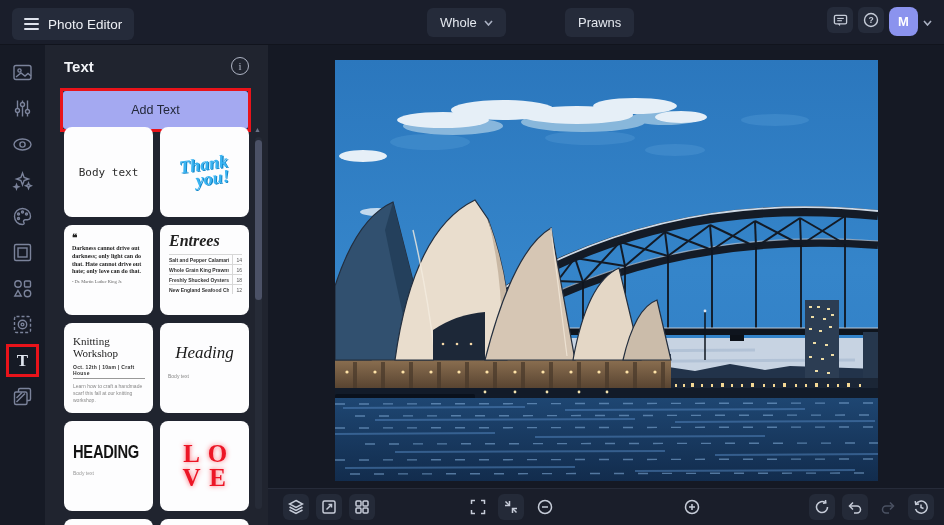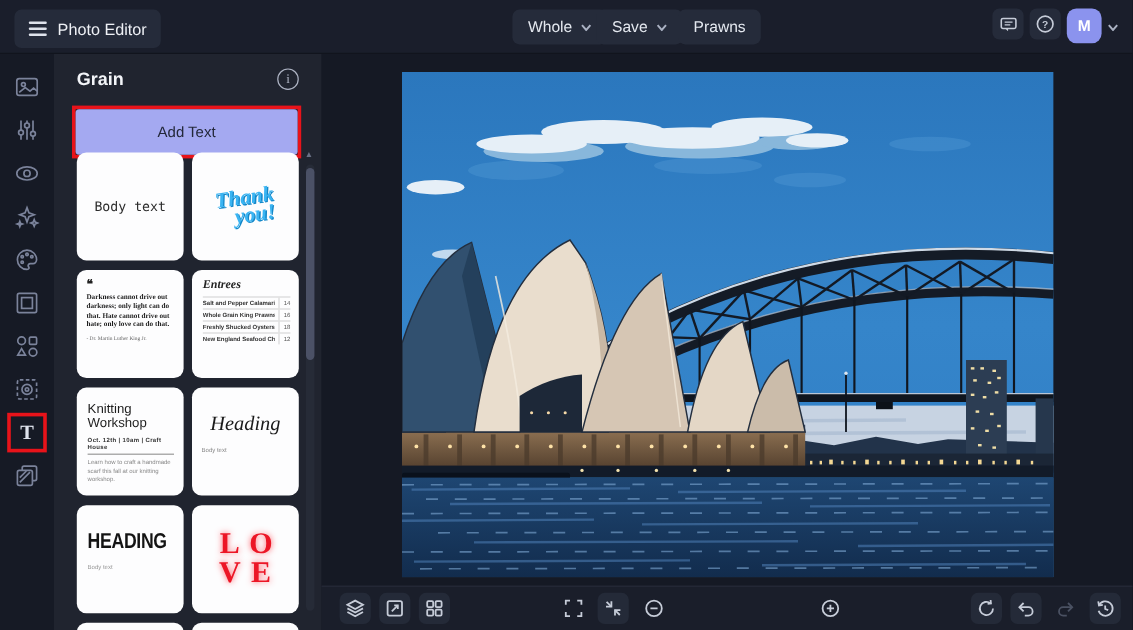--- a/index.html
+++ b/index.html
@@ -55,27 +55,27 @@
            font-family:"Liberation Serif",serif;font-style:italic;font-weight:bold;font-size:18px;
            color:#3ab4f2;transform:rotate(-8deg);line-height:.85;
            text-shadow:1px 1px 0 #1487c8;}
   .c-thank .l2{margin-left:14px;}
   .c-quote{padding:8px 8px 0 8px;font-family:"Liberation Serif",serif;}
   .c-quote .mark{font-size:10px;font-weight:bold;line-height:1;}
   .c-quote .q{font-size:6px;font-weight:bold;color:#1d1d1d;line-height:1.3;margin-top:2px;}
   .c-quote .attr{font-size:4.5px;color:#666;margin-top:3px;}
   .c-menu{padding:7px 7px 0 9px;}
   .c-menu .mtitle{font-family:"Liberation Serif",serif;font-style:italic;font-weight:bold;
-                  font-size:10px;margin-bottom:4px;}
+                  font-size:16px;margin-bottom:4px;}
   .c-menu .mrow{display:flex;align-items:center;border-top:1px solid #d7d7d7;height:10px;}
   .c-menu .mname{flex:1;font-size:5px;font-weight:bold;color:#333;white-space:nowrap;overflow:hidden;}
   .c-menu .mprice{font-size:5px;color:#555;border-left:1px solid #d7d7d7;padding-left:3px;
                   margin-left:3px;height:100%;display:flex;align-items:center;}
   .c-knit{padding:12px 8px 0 9px;}
-  .c-knit .ktitle{font-family:Liberation Sans, sans-serif;font-size:11px;color:#1e1e1e;line-height:1.1;}
+  .c-knit .ktitle{font-family:Liberation Serif, serif;font-size:11px;color:#1e1e1e;line-height:1.1;}
   .c-knit .ksub{font-size:5px;font-weight:bold;letter-spacing:.3px;color:#333;margin-top:5px;
                 padding-bottom:2px;border-bottom:1px solid #999;}
   .c-knit .kbody{font-size:5px;color:#888;margin-top:4px;line-height:1.4;}
   .c-hs{padding:20px 8px 0 8px;}
   .c-hs .hst{font-family:"Liberation Serif",serif;font-style:italic;font-size:17px;color:#1a1a1a;text-align:center;}
   .c-hs .hsb{font-size:5px;color:#888;margin-top:10px;}
   .c-hb{padding:22px 8px 0 9px;}
   .c-hb .hbt{font-size:16px;font-weight:800;color:#141414;letter-spacing:-.3px;transform:scale(.92,1.12);transform-origin:left;}
   .c-hb .hbb{font-size:5px;color:#999;margin-top:9px;}
   .c-love{display:grid;grid-template-columns:26px 26px;justify-content:center;align-content:center;height:100%;}
@@ -109,26 +109,20 @@
         </span>
       <span class="app-title">Photo Editor</span>
     </div>
 
     <div class="tb-btn" style="left:427px;">
       <span>Whole</span>
       <svg class="chev" viewBox="0 0 9 6">
           <polyline points="1,1 4.5,5 8,1"></polyline>
         </svg>
     </div>
-    <div class="tb-btn" style="left:497px;">
-      <span>Save</span>
-      <svg class="chev" viewBox="0 0 9 6">
-          <polyline points="1,1 4.5,5 8,1"></polyline>
-        </svg>
-    </div>
     <div class="tb-btn" style="left:565px;">
       <span>Prawns</span>
     </div>
 
     <div class="sq-btn" style="left:827px;">
       <svg width="15" height="15" viewBox="0 0 16 16">
         <rect x="1.5" y="2.5" width="13" height="9" rx="1.5" fill="none" stroke="#c6ccd8" stroke-width="1.4"></rect>
         <line x1="4.5" y1="5.8" x2="11.5" y2="5.8" stroke="#c6ccd8" stroke-width="1.2"></line>
         <line x1="4.5" y1="8.2" x2="9.5" y2="8.2" stroke="#c6ccd8" stroke-width="1.2"></line>
         <path d="M5,11.5 L7.5,14 L7.5,11.5 Z" fill="#c6ccd8"></path>
@@ -217,21 +211,21 @@
       <svg viewBox="0 0 21 21">
         <rect x="2.5" y="6" width="12.5" height="12.5" rx="1.5"></rect>
         <path d="M6.5,6 v-2 a1.5,1.5 0 0 1 1.5,-1.5 h9 a1.5,1.5 0 0 1 1.5,1.5 v9 a1.5,1.5 0 0 1 -1.5,1.5 h-2"></path>
         <line x1="4.5" y1="16" x2="13" y2="7.5"></line>
           <line x1="4.5" y1="12" x2="10" y2="6.5"></line>
       </svg>
     </div>
   </div>
 
   <div class="panel">
-    <div class="panel-title">Grain</div>
+    <div class="panel-title">Text</div>
     <div class="info-ic">i</div>
 
     <div class="addtext-anno">
       <div class="addtext-btn">Add Text</div>
     </div>
 
     <div class="card" style="left:19px;top:82px;">
       <div class="c-body">Body text</div>
     </div>
     <div class="card" style="left:115px;top:82px;">

